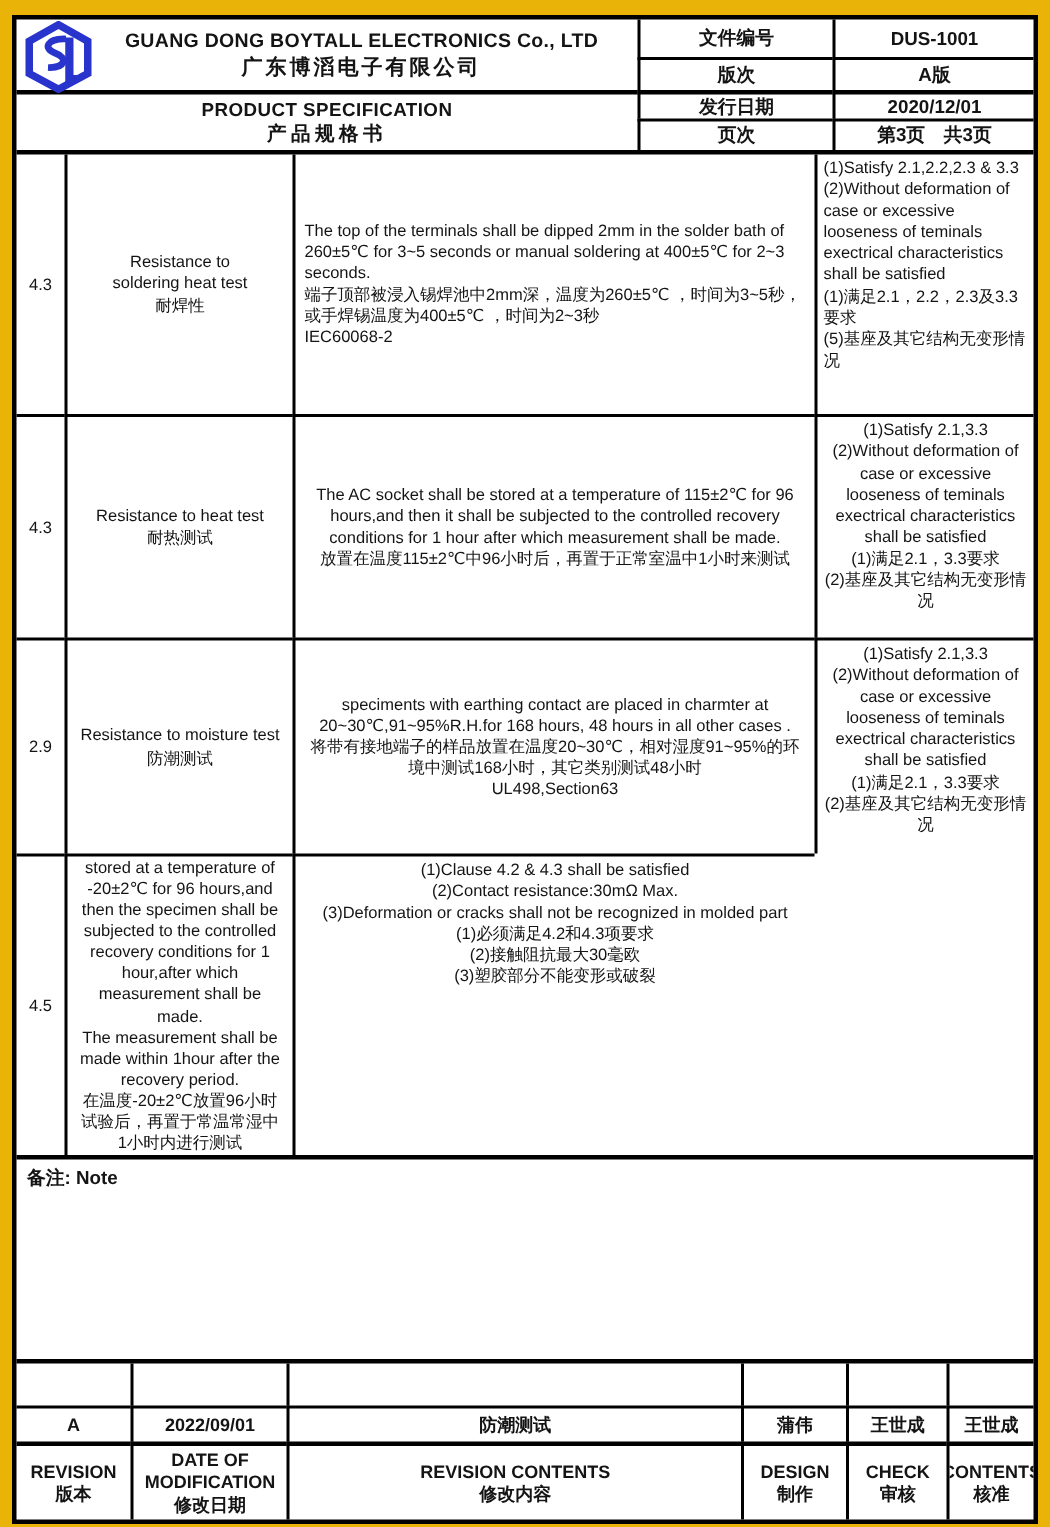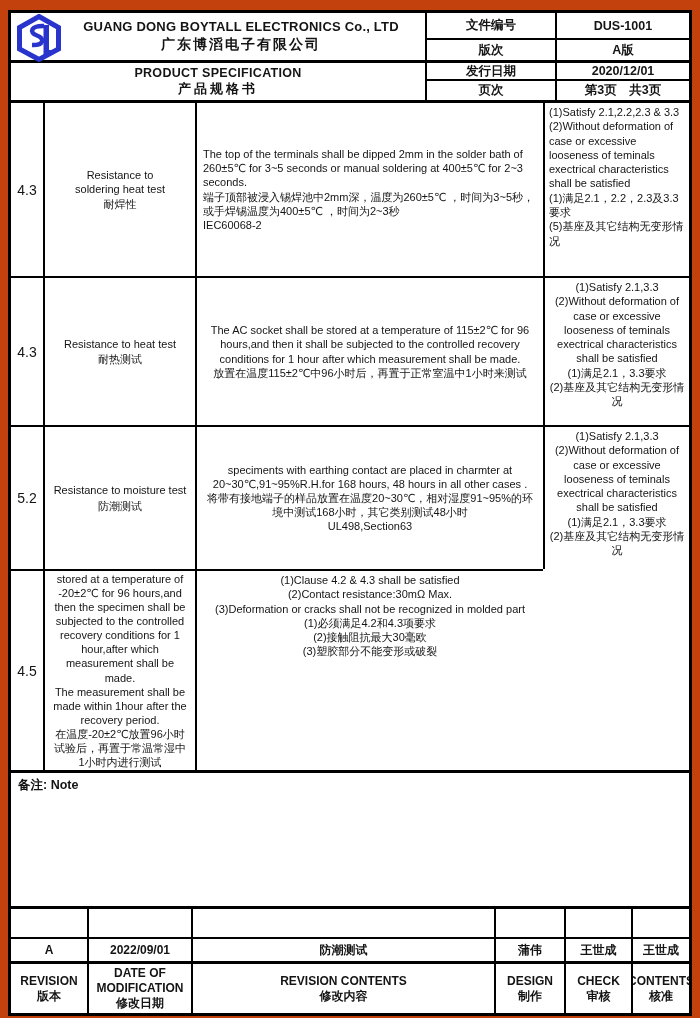--- a/index.html
+++ b/index.html
@@ -1,18 +1,18 @@
 <!DOCTYPE html>
 <html><head>
 <meta charset="utf-8">
 <style>
   * { box-sizing: border-box; margin: 0; padding: 0; }
   html,body { background:#ffffff; }
   .page {
-    position: relative; width: 700px; height: 1018px; background: #c2410c;
+    position: relative; width: 700px; height: 1018px; background: #eab308;
     font-family: "Liberation Sans", "DejaVu Sans", sans-serif; color: #141414;
     overflow: hidden;
   }
   .doc {
     position: absolute; left: 8px; top: 10px; width: 684px; height: 1006px;
     border: 3px solid #000; display: flex; flex-direction: column; background:#fff;
   }
   
   .header { height: 87px; display: grid; grid-template-columns: 414px 130px 1fr; grid-template-rows: 25px 22px 19px 1fr; }
   .company { grid-column: 1; grid-row: 1 / 3; position: relative; display:flex; flex-direction:column; align-items:center; justify-content:center; padding-left:46px; }
@@ -23,21 +23,21 @@
   .spec-en { font-size:12.5px; font-weight:bold; letter-spacing:.3px; }
   .spec-cn { font-size:13px; font-weight:bold; letter-spacing:3px; margin-top:0; }
   .meta-label, .meta-value { border-left:2px solid #000; display:flex; align-items:center; justify-content:center; font-weight:bold; font-size:12.5px; white-space:pre; }
   .bt2 { border-top:2px solid #000; }
   .bt3 { border-top:3px solid #000; }
   
   .main { border-top:3px solid #000; height:670px; display:grid; grid-template-columns:32px 152px 348px 1fr; grid-template-rows:173px 149px 144px 1fr; }
   .cell { overflow:hidden; }
   .cl { border-left:2px solid #000; }
   .ct { border-top:2px solid #000;text-align:center; }
-  .num { display:flex; align-items:center; justify-content:center; font-size:14px; }
+  .num { display:flex; align-items:center; justify-content:center; font-size:11px; }
   .name { display:flex; flex-direction:column; align-items:center; justify-content:center; text-align:center; font-size:11px; line-height:1.3; padding:2px; }
   .name .nm-en { white-space:pre-line; }
   .name .nm-cn { margin-top:1px; }
   .desc { display:flex; align-items:center; font-size:11px; line-height:1.28; padding:4px 6px; white-space:pre-line; }
   .req { font-size:11px; line-height:1.3; padding:2px 4px; white-space:pre-line; }
   
   .note { border-top:3px solid #000; height:136px; padding:4px 7px; font-weight:bold; font-size:12.5px; }
   
   .footer { border-top:3px solid #000; flex:1; display:grid; grid-template-columns:76px 104px 1fr 70px 67px 58px; grid-template-rows:28px 24px 1fr; }
   .fcell { display:flex; align-items:center; justify-content:center; text-align:center; font-weight:bold; font-size:12px; white-space:pre-line; line-height:1.25; overflow:hidden; }
@@ -97,21 +97,21 @@
         <span class="nm-en">Resistance to heat test</span>
         <span class="nm-cn">耐热测试</span>
       </div>
       <div class="cell desc cl ct">The AC socket shall be stored at a temperature of 115±2℃ for 96 hours,and then it shall be subjected to the controlled recovery conditions for 1 hour after which measurement shall be made.
 放置在温度115±2℃中96小时后，再置于正常室温中1小时来测试</div>
       <div class="cell req cl ct">(1)Satisfy 2.1,3.3
 (2)Without deformation of case or excessive looseness of teminals exectrical characteristics shall be satisfied
 (1)满足2.1，3.3要求
 (2)基座及其它结构无变形情况</div>
 
-      <div class="cell num ct">5.2</div>
+      <div class="cell num ct">2.9</div>
       <div class="cell name cl ct">
         <span class="nm-en">Resistance to moisture test</span>
         <span class="nm-cn">防潮测试</span>
       </div>
       <div class="cell desc cl ct">speciments with earthing contact are placed in charmter at 20~30℃,91~95%R.H.for 168 hours, 48 hours in all other cases .
 将带有接地端子的样品放置在温度20~30℃，相对湿度91~95%的环境中测试168小时，其它类别测试48小时
 UL498,Section63</div>
       <div class="cell req cl ct">(1)Satisfy 2.1,3.3
 (2)Without deformation of case or excessive looseness of teminals exectrical characteristics shall be satisfied
 (1)满足2.1，3.3要求

